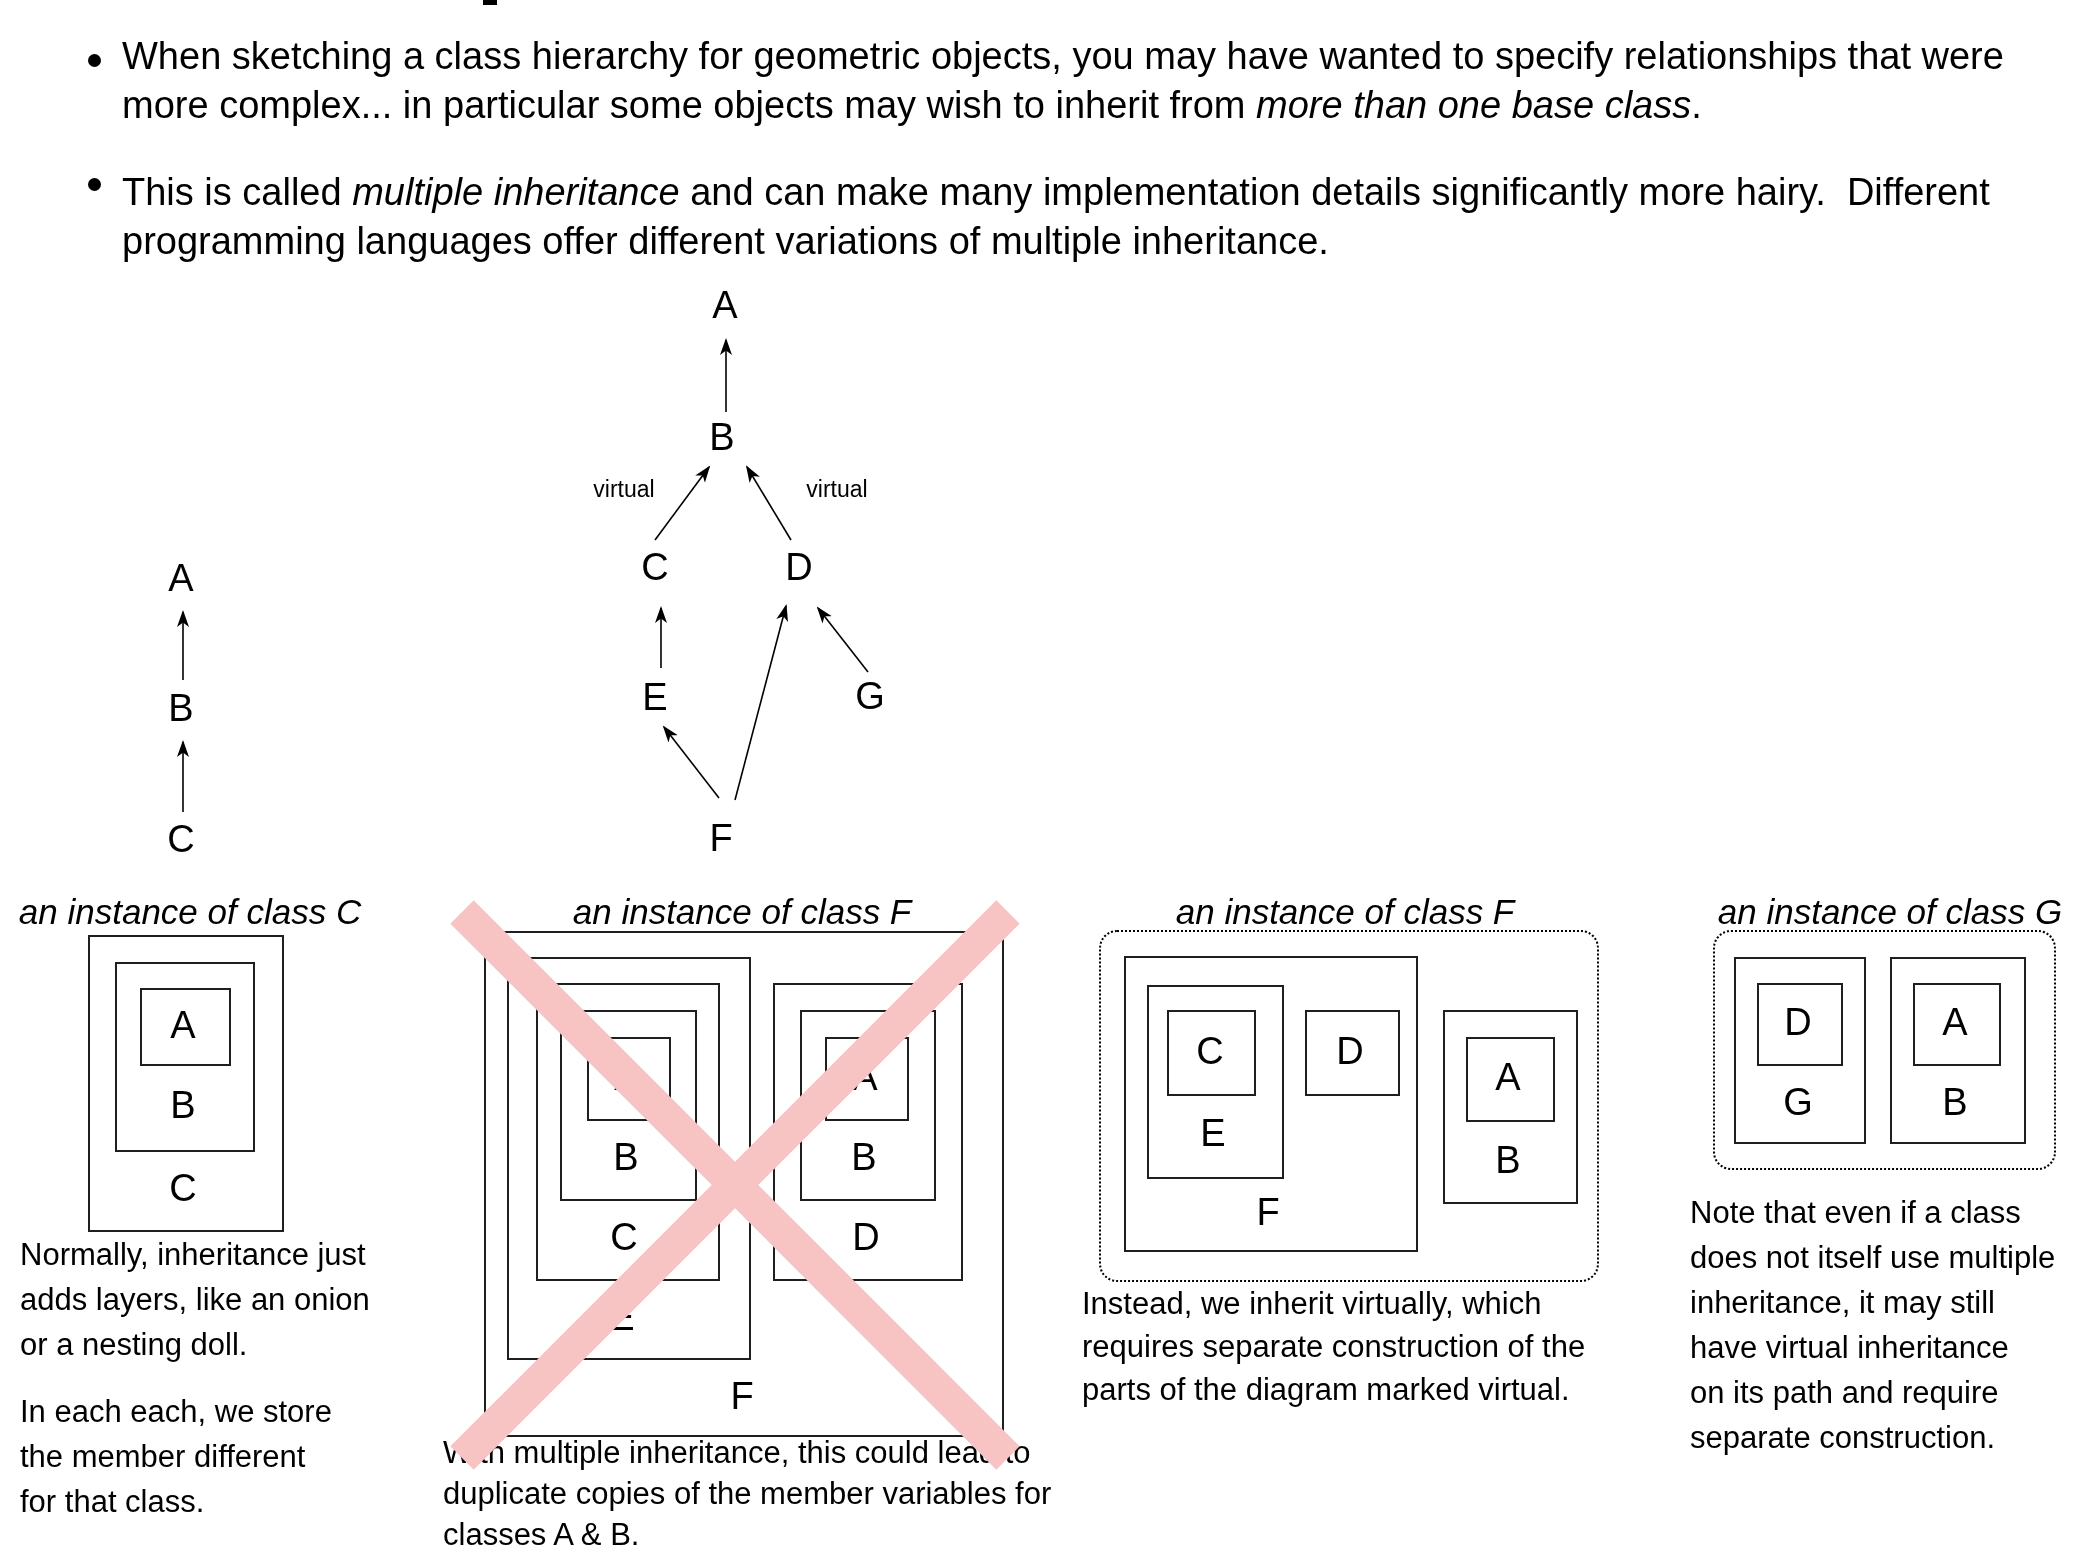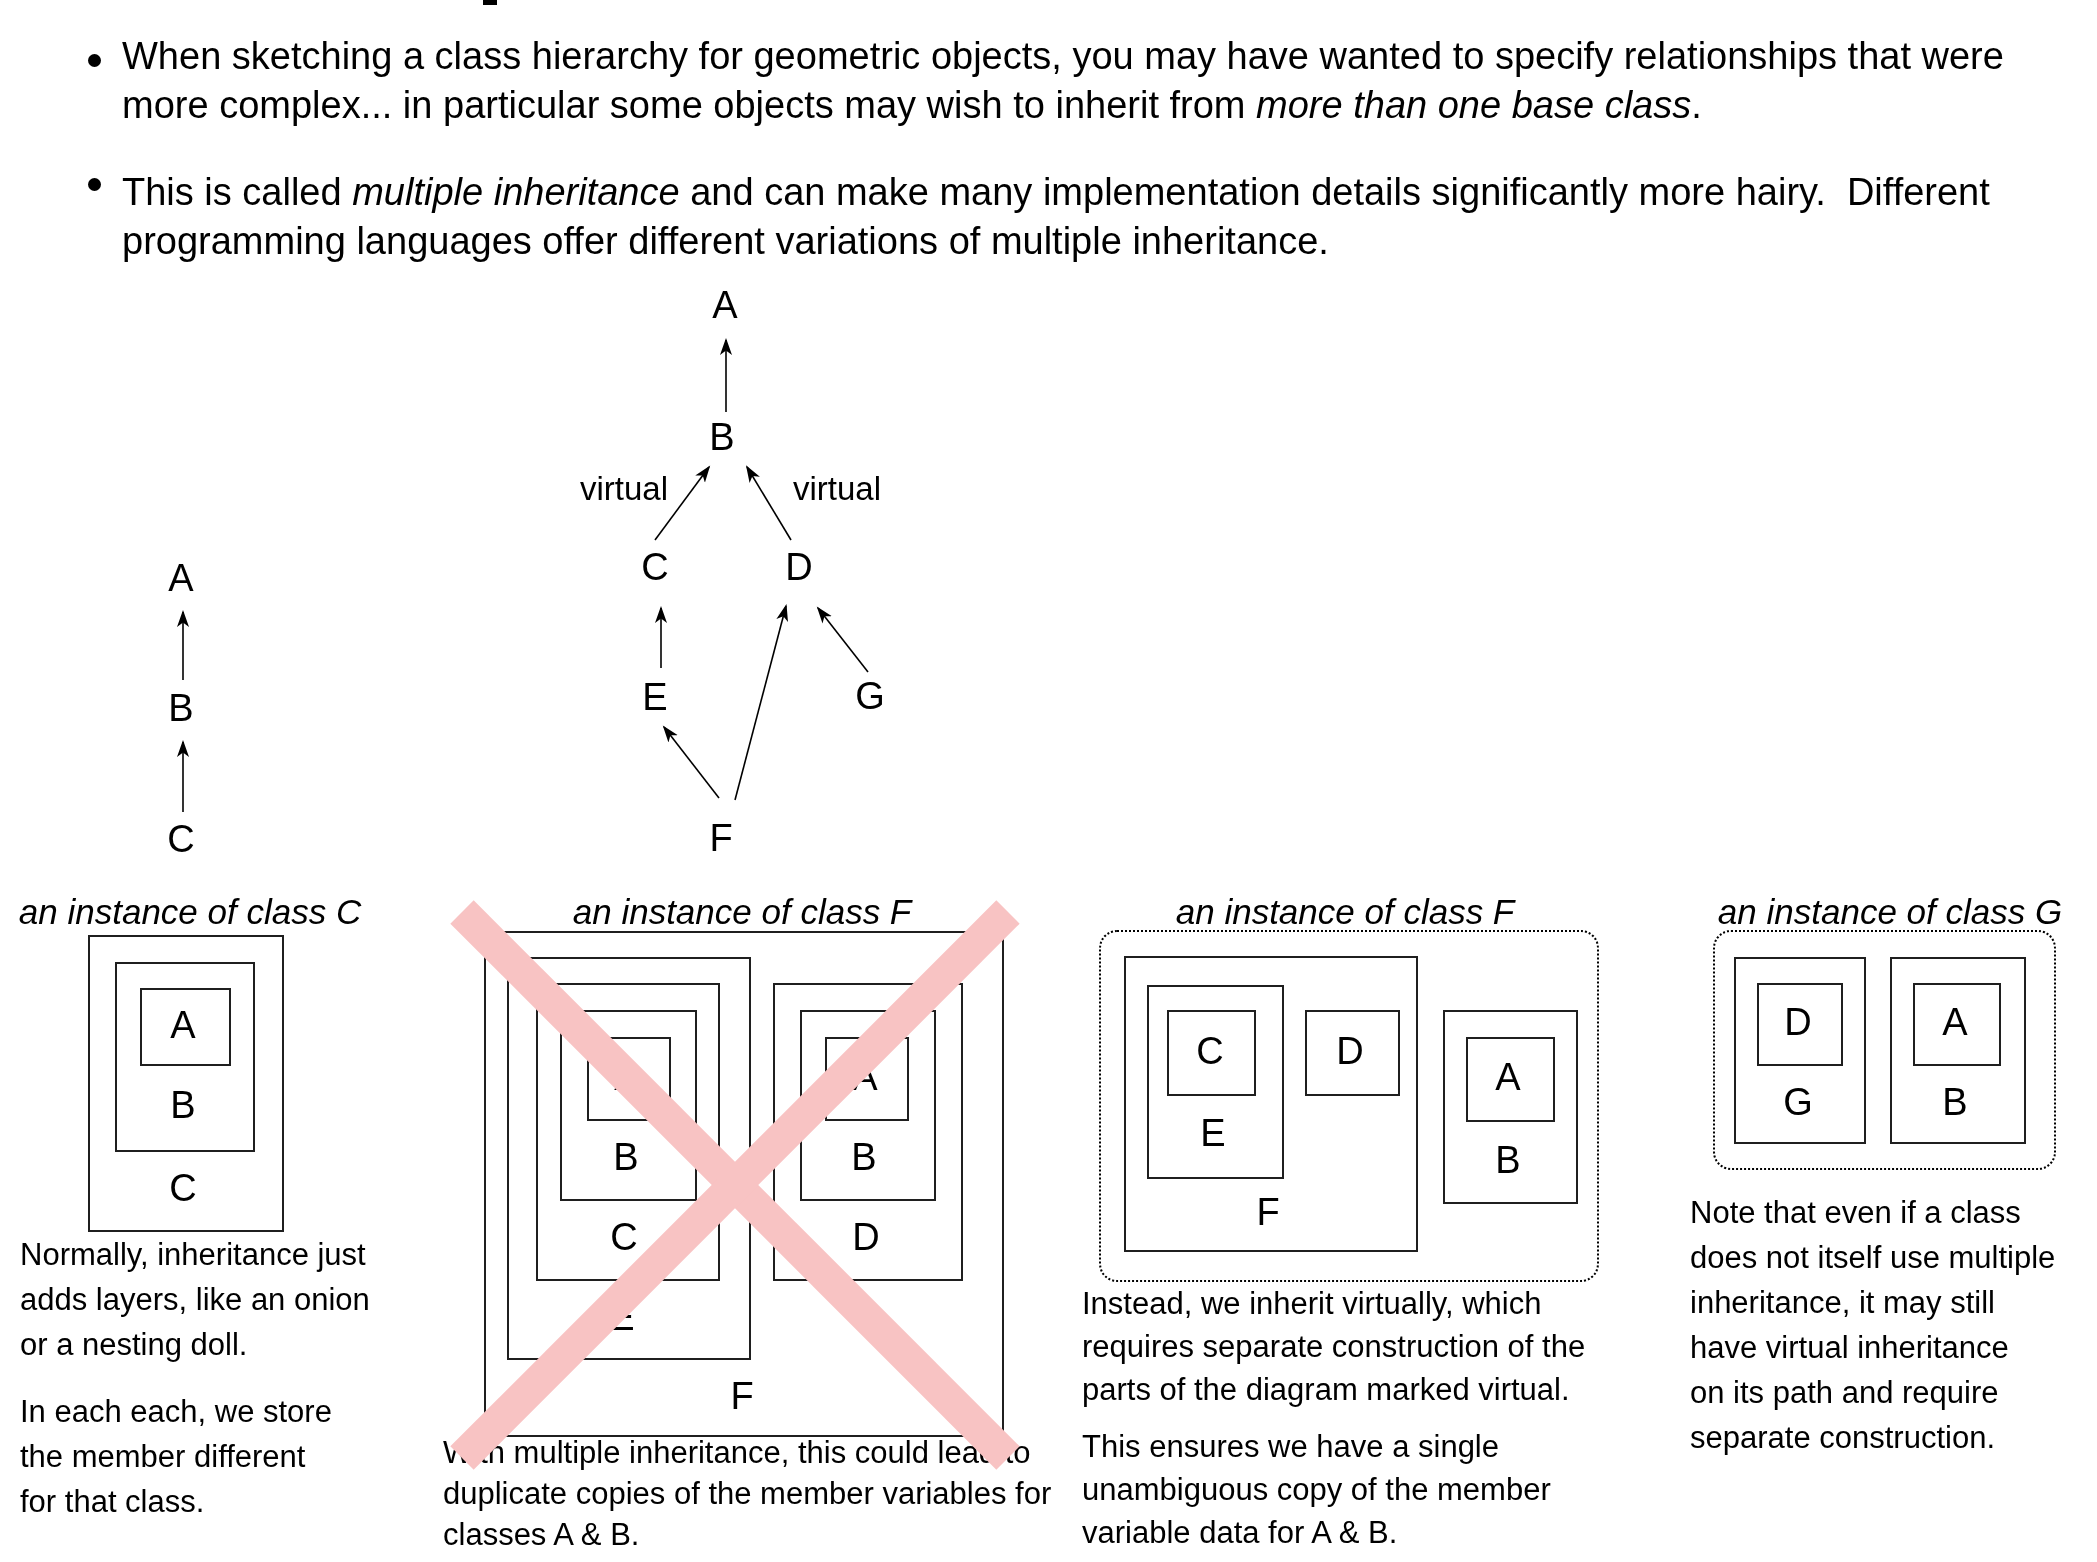--- a/index.html
+++ b/index.html
@@ -5,21 +5,21 @@
   html,body{margin:0;padding:0;background:#ffffff;}
   .page{position:relative;width:2097px;height:1562px;background:#ffffff;overflow:hidden;
         font-family:Liberation Sans, sans-serif;color:#000;}
   .frag{position:absolute;left:483px;top:0;width:14px;height:5px;background:#000;}
   .bullet-dot{position:absolute;width:13px;height:13px;border-radius:50%;background:#000;}
   .bullet-text{position:absolute;left:122px;width:1960px;font-size:38px;line-height:49px;}
   .tline{white-space:pre-wrap;}
   .ital{font-style:italic;}
   .arrows{position:absolute;left:0;top:0;z-index:1;pointer-events:none;}
   .node{position:absolute;transform:translate(-50%,-50%);font-size:38px;line-height:38px;z-index:3;}
-  .vlabel{position:absolute;transform:translate(-50%,-50%);font-size:33px;z-index:3;}
+  .vlabel{position:absolute;transform:translate(-50%,-50%);font-size:23px;z-index:3;}
   .cap{position:absolute;top:892px;transform:translateX(-50%);white-space:nowrap;
        font-style:italic;font-size:35px;z-index:3;}
   .bx{position:absolute;border:2px solid #1f1f1f;z-index:2;}
   .dotted{position:absolute;border:2px dotted #000;border-radius:18px;z-index:2;}
   .lbl{position:absolute;transform:translate(-50%,-50%);font-size:38px;line-height:38px;z-index:3;}
   .xout{position:absolute;left:0;top:0;z-index:6;pointer-events:none;}
   .note{position:absolute;font-size:31px;z-index:3;}
   .note .para{margin:0 0 0 0;}
   .nc{left:20px;top:1232px;width:430px;line-height:45px;}
   .nc .para + .para{margin-top:22px;}
@@ -157,25 +157,20 @@
         <div class="tline">duplicate copies of the member variables for</div>
         <div class="tline">classes A &amp; B.</div>
       </div>
     </div>
   <div class="note nfg">
       <div class="para">
         <div class="tline">Instead, we inherit virtually, which</div>
         <div class="tline">requires separate construction of the</div>
         <div class="tline">parts of the diagram marked virtual.</div>
       </div>
-      <div class="para">
-        <div class="tline">This ensures we have a single</div>
-        <div class="tline">unambiguous copy of the member</div>
-        <div class="tline">variable data for A &amp; B.</div>
-      </div>
     </div>
   <div class="note ng">
       <div class="para">
         <div class="tline">Note that even if a class</div>
         <div class="tline">does not itself use multiple</div>
         <div class="tline">inheritance, it may still</div>
         <div class="tline">have virtual inheritance</div>
         <div class="tline">on its path and require</div>
         <div class="tline">separate construction.</div>
       </div>

